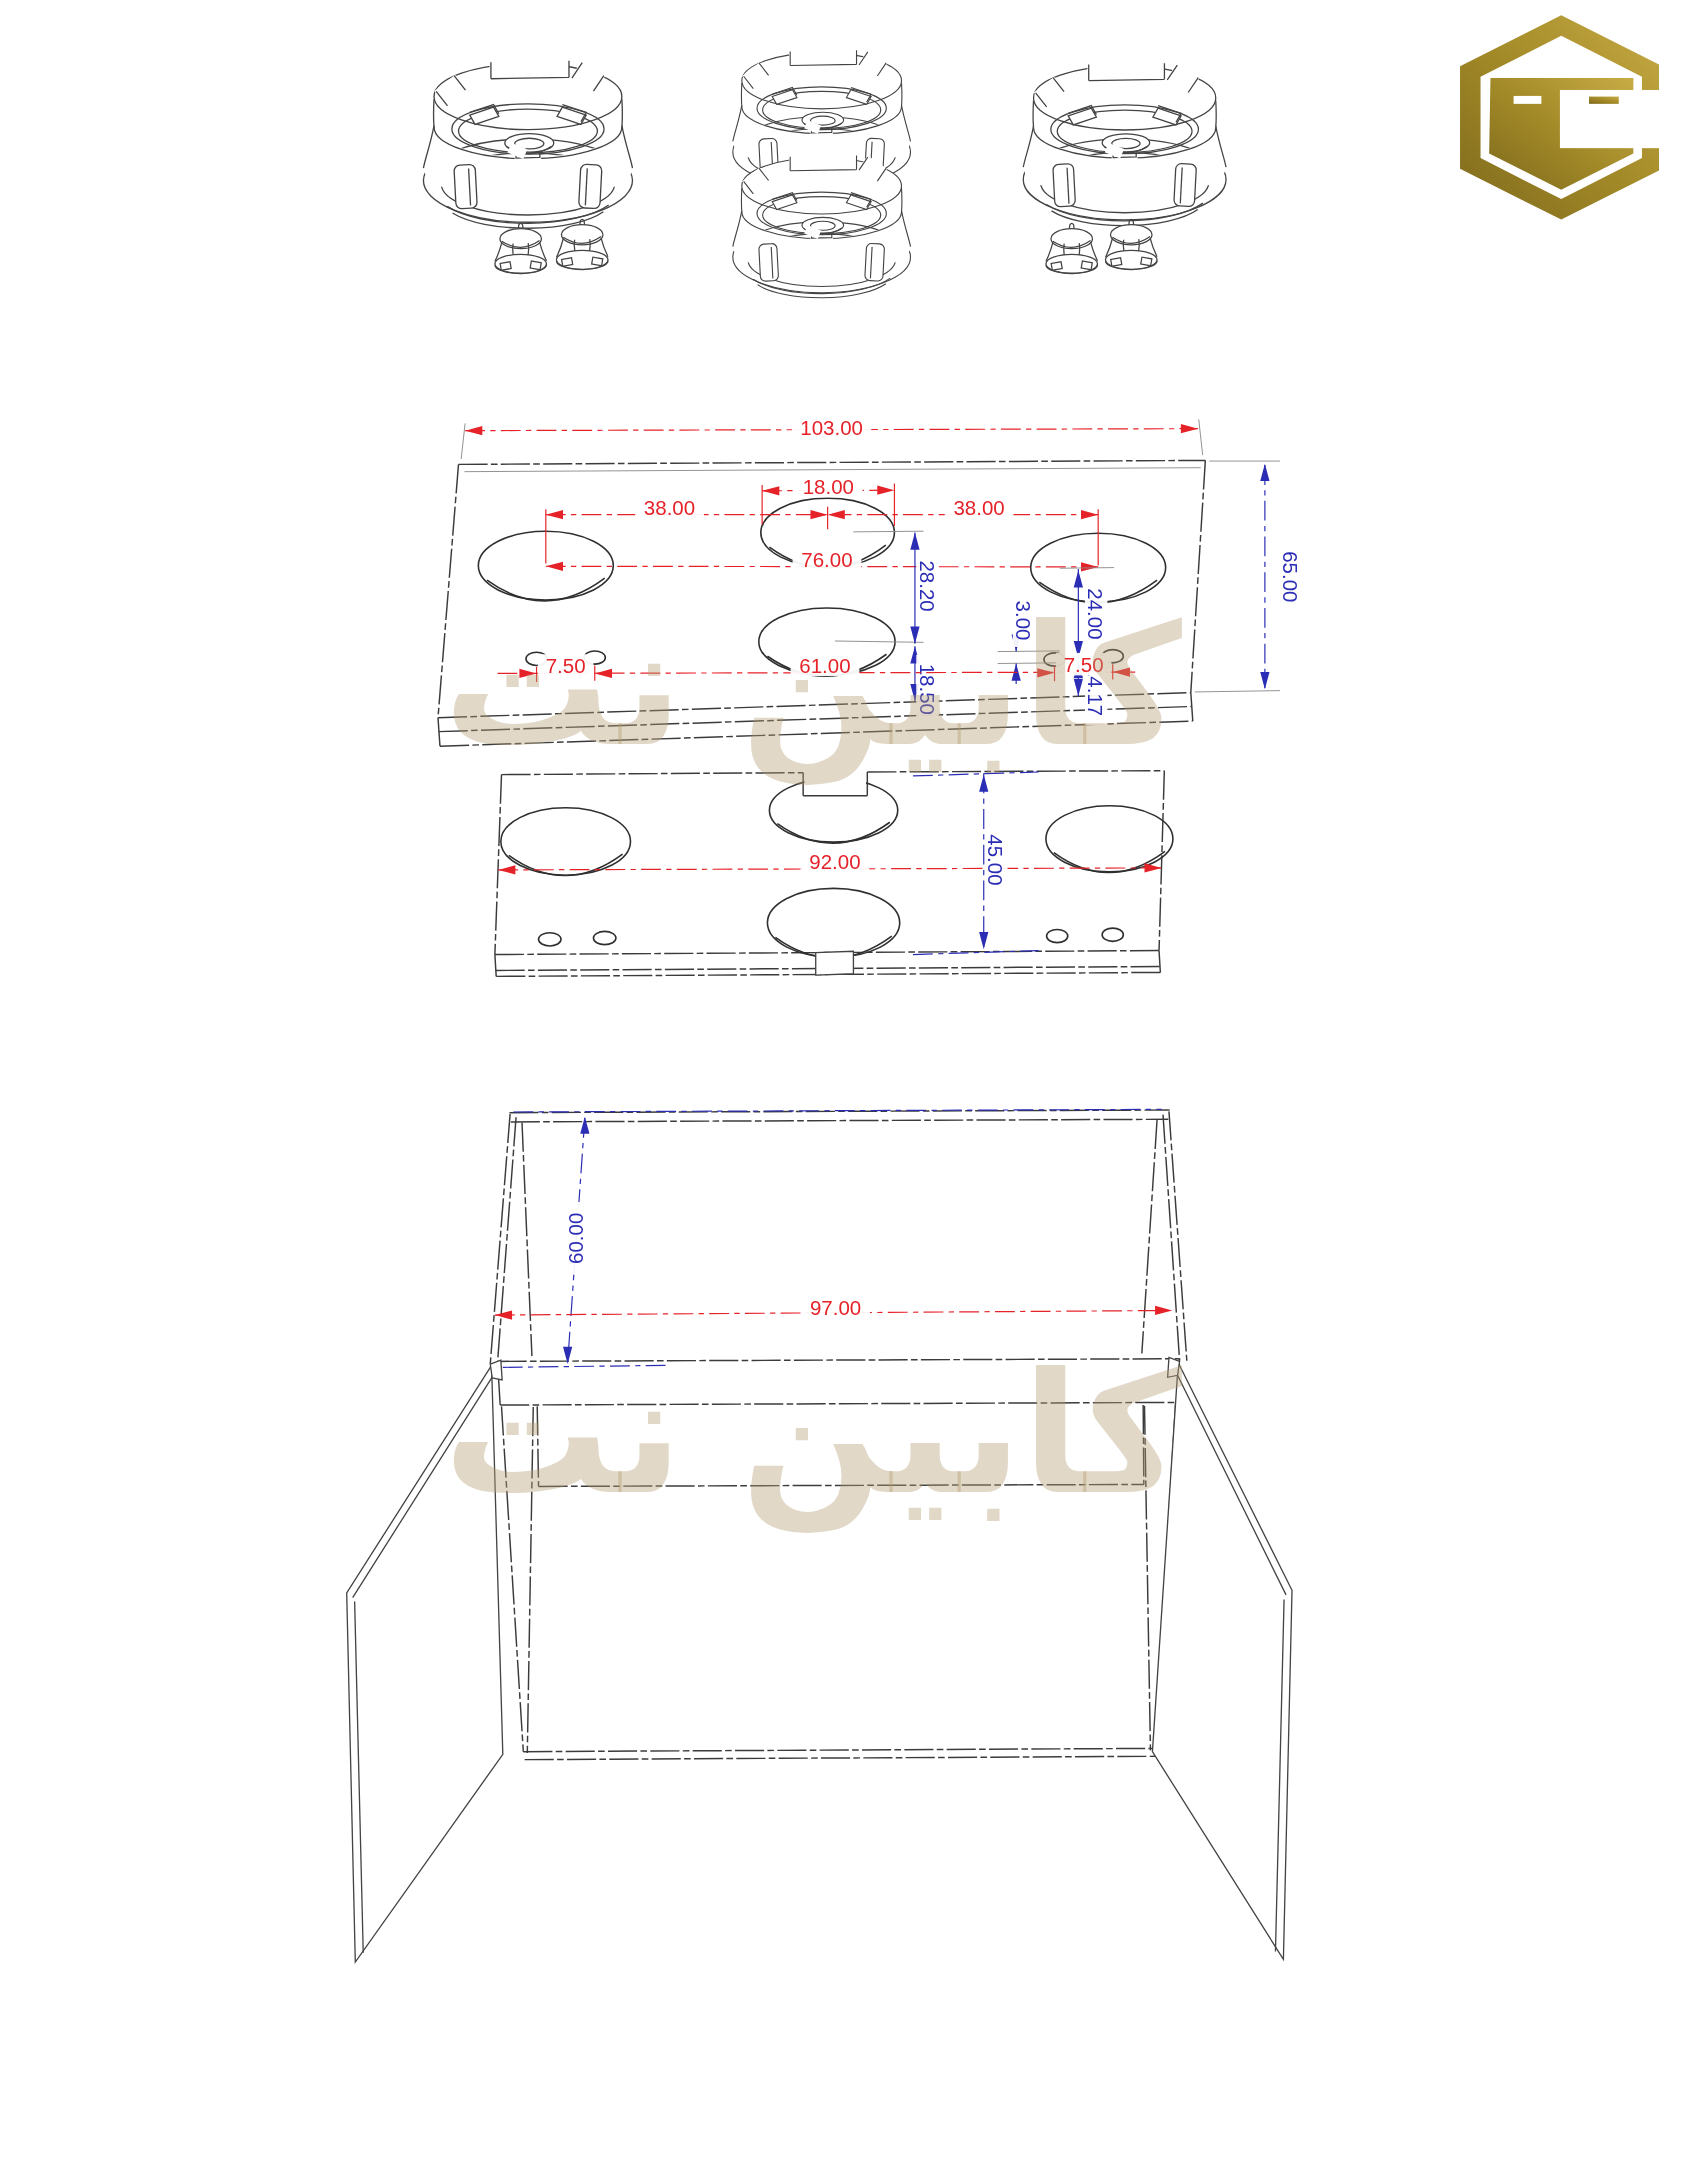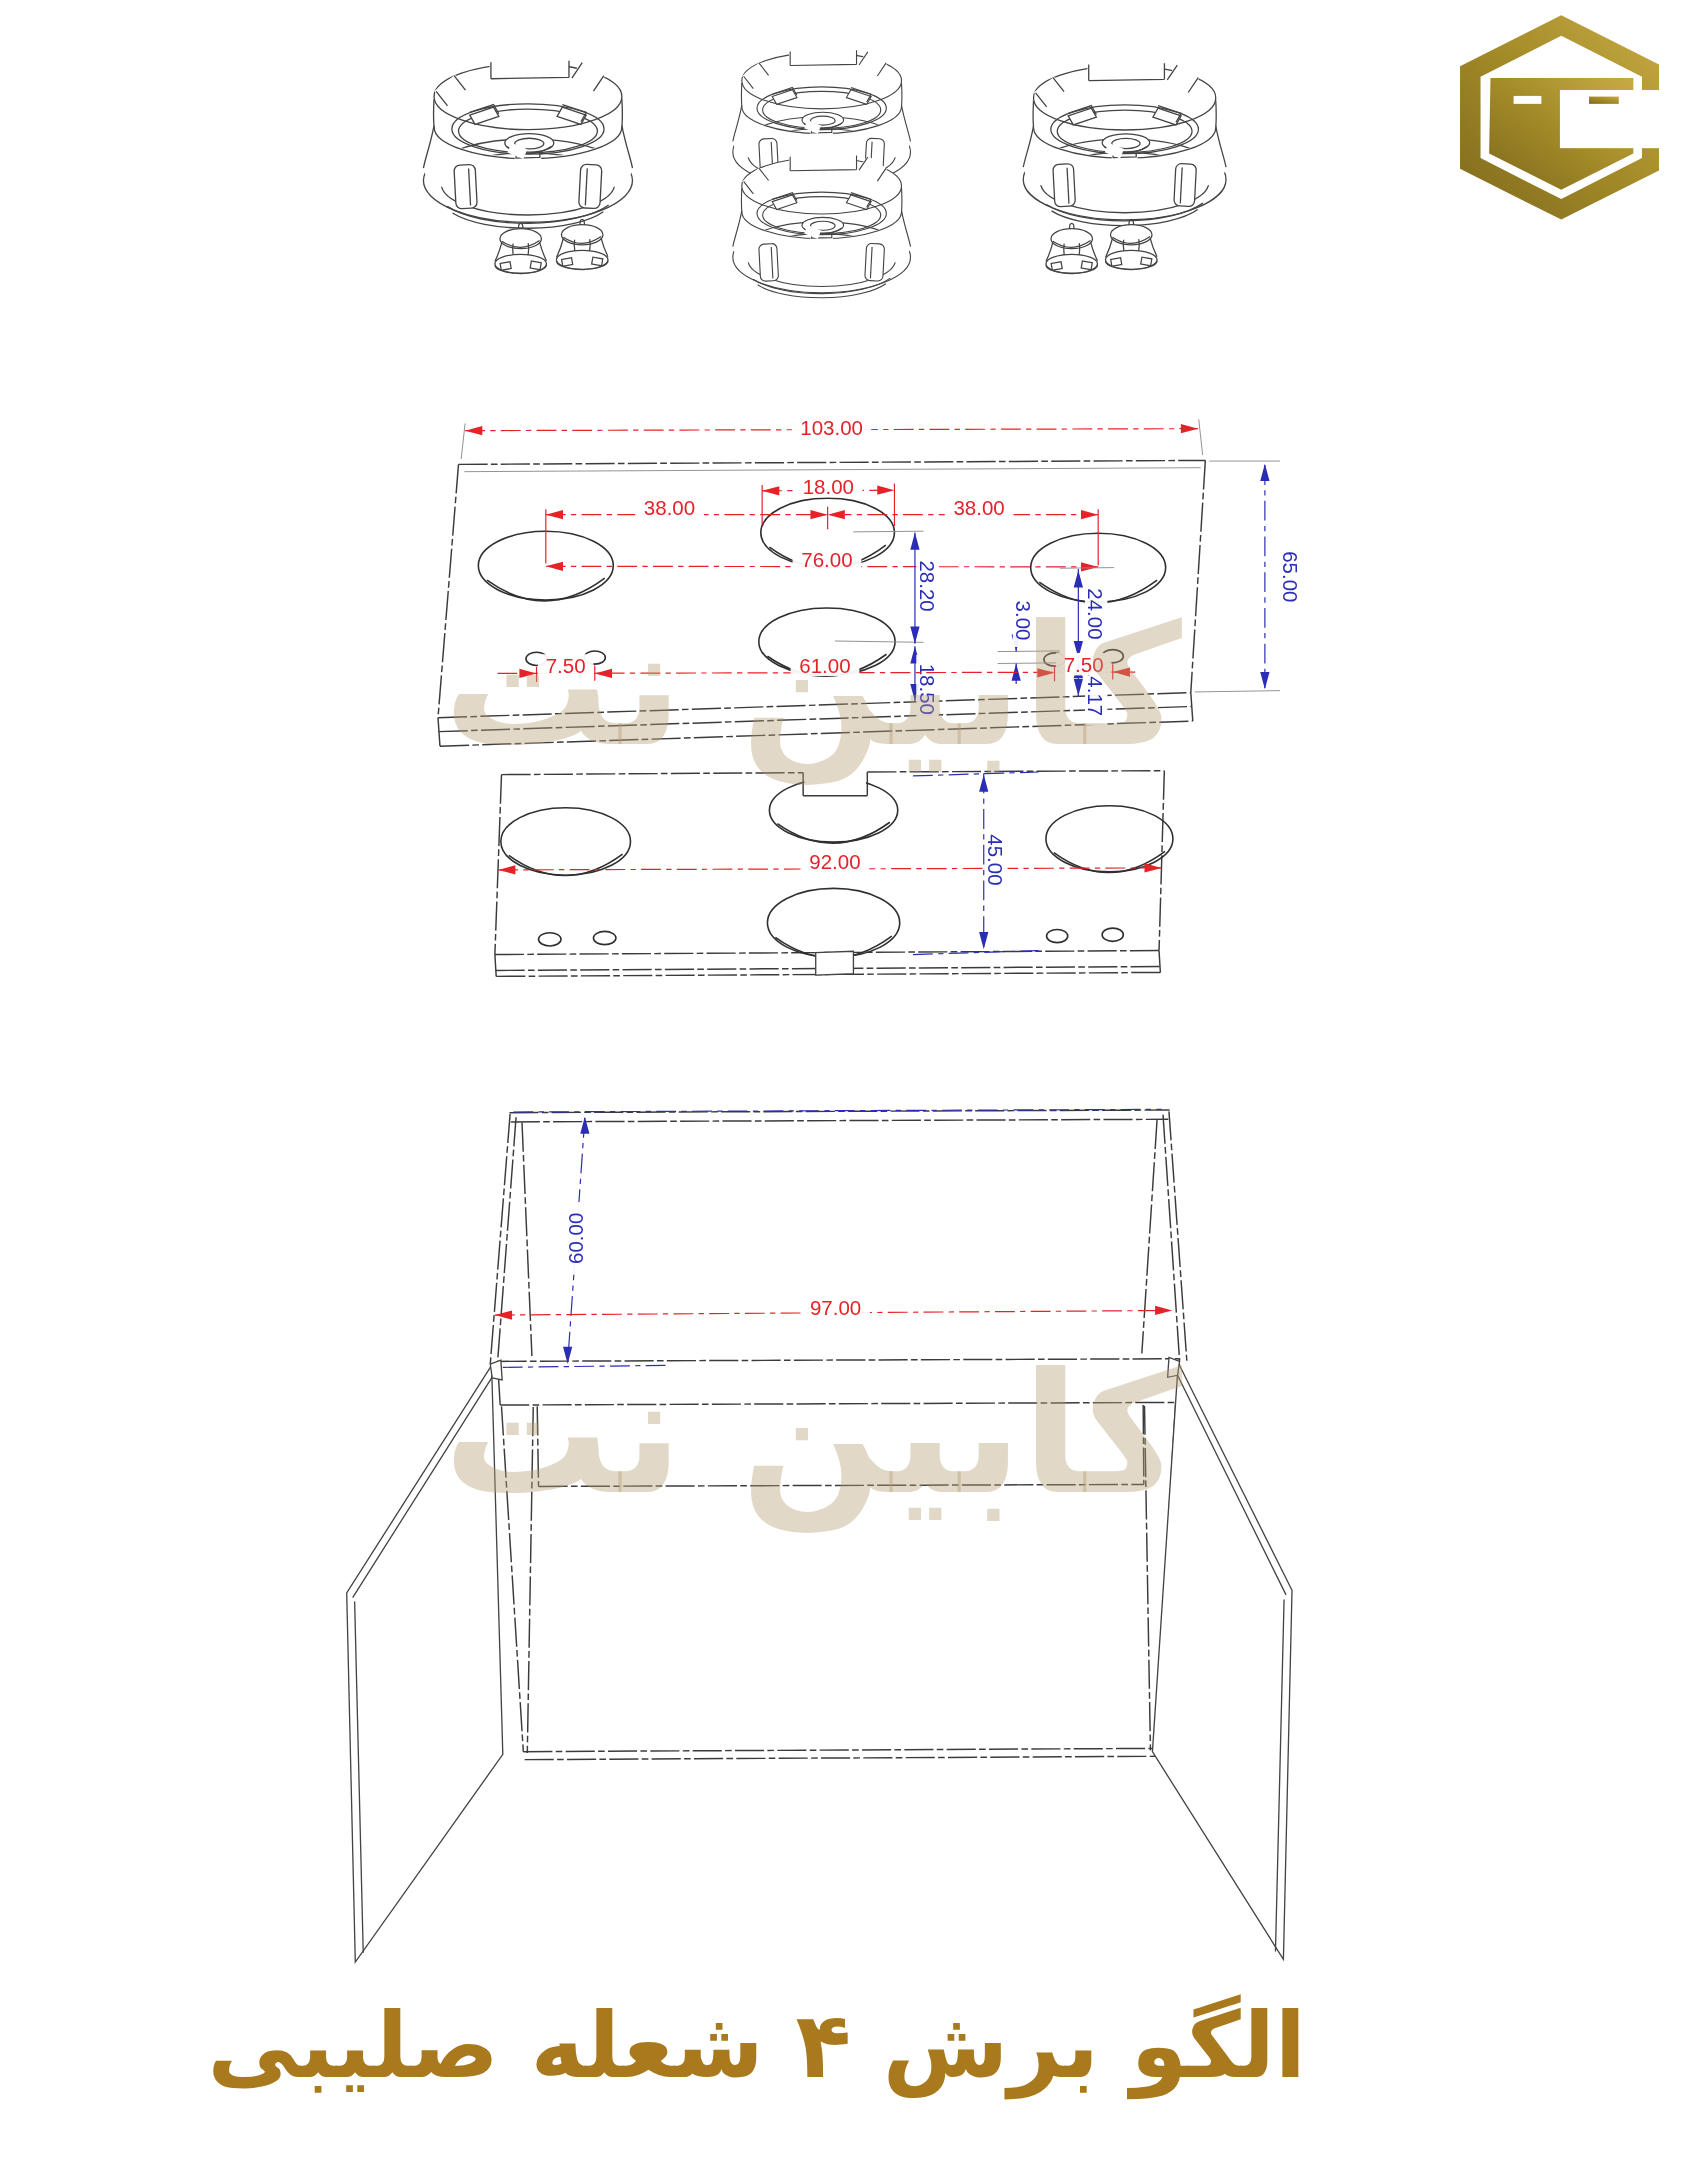--- a/index.html
+++ b/index.html
@@ -324,15 +324,14 @@
     <use href="#arw" class="ar" transform="translate(1772,1981) rotate(180)"></use>
     <g transform="translate(1263,1977)">
           <rect class="lbg" x="-52" y="-18" width="104" height="34"></rect>
       <text class="dr" y="11">97.00</text>
         </g>
   </g>
 </svg>
 
   <div class="wm" style="top:582px">کابین نت</div>
   <div class="wm" style="top:1330px">کابین نت</div>
-  <div id="title">الگو برش ۴ شعله صلیبی</div>
 </div>
 
 
 </body></html>

